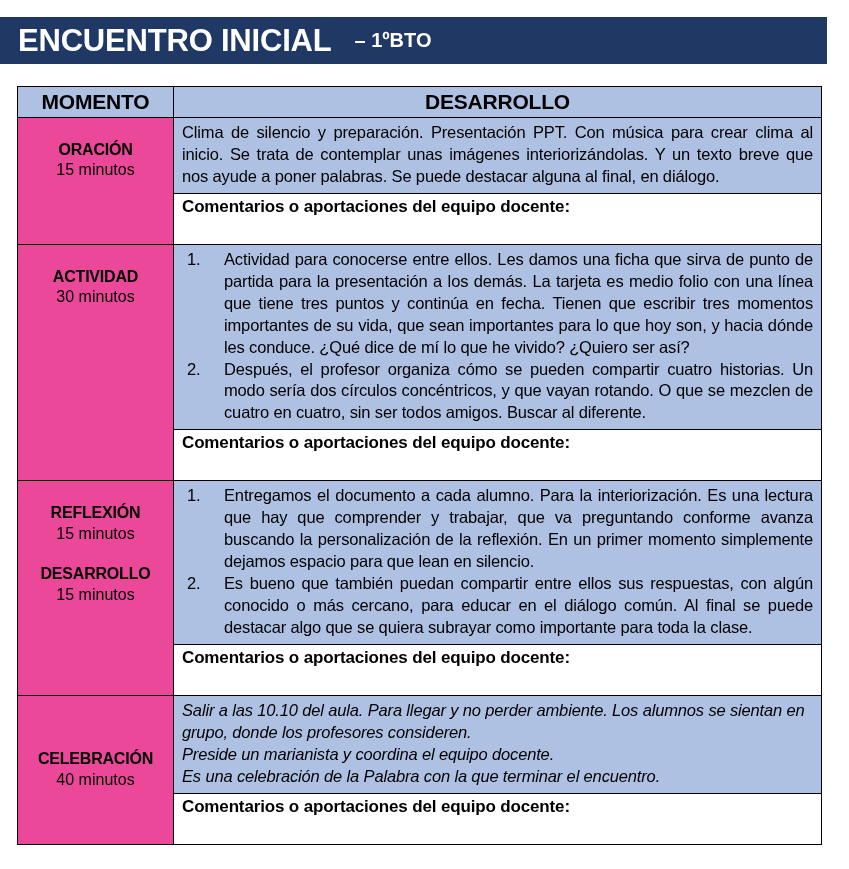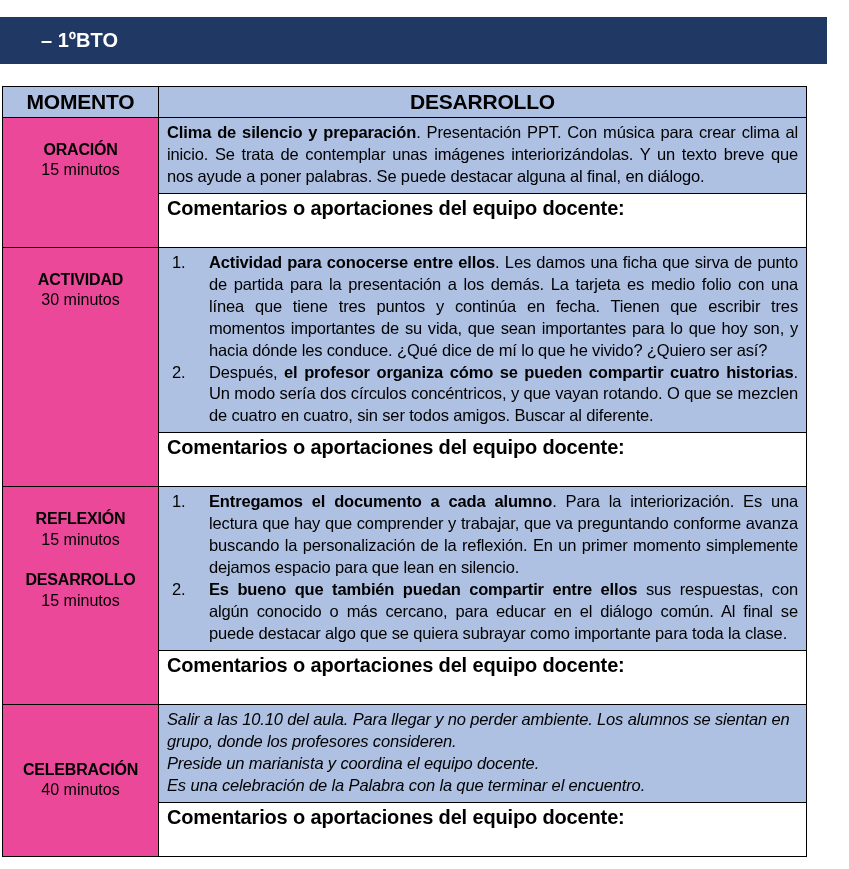--- a/index.html
+++ b/index.html
@@ -39,21 +39,21 @@
     color: #ffffff;
     font-size: 20px;
     font-weight: bold;
     margin-left: 23px;
     white-space: pre;
   }
 
   
   .doc-table {
     position: absolute;
-    left: 2px;
+    left: 17px;
     top: 86px;
     width: 672px;
     border-collapse: collapse;
     table-layout: fixed;
     padding-left: 36px;
   }
   .doc-table td {
     border: 1px solid #000000;
     vertical-align: top;
     padding: 0;
@@ -99,21 +99,21 @@
   
   .body-cell {
     background: #AFC1E3;
     padding: 4px 8px 5px 8px !important;
     font-size: 16.5px;
     line-height: 1.33;
     text-align: justify;
     letter-spacing: -0.15px;
   }
   .body-cell p { margin: 0; }
-  .body-cell b { font-weight: bold; margin-top: 28px; }
+  .body-cell b { font-weight: normal; margin-top: 28px; }
 
   
   ol.numlist {
     margin: 0;
     padding: 0;
     list-style: none;
   }
   ol.numlist > li {
     position: relative;
     padding-left: 42px;
@@ -125,33 +125,34 @@
     top: 0;
     width: 22px;
     text-align: left;
     font-weight: normal;
   }
 
   
   .coment-cell {
     background: #ffffff;
     padding: 3px 8px 3px 8px !important;
-    font-size: 20px;
+    font-size: 17px;
     font-weight: bold;
     letter-spacing: -0.15px;
   }
   .coment-cell .coment-text { display: block; }
   .coment-cell .coment-space { display: block; height: 24px; }
 
   .nowrap-lines { text-align: left; font-style: italic; }
 </style>
 </head>
 <body>
 
 <div class="banner">
+  <span class="banner-main">ENCUENTRO INICIAL</span>
   <span class="banner-sub">– 1ºBTO</span>
 </div>
 
 <table class="doc-table">
   <colgroup>
     <col class="col-momento">
     <col class="col-desarrollo">
   </colgroup>
   <tbody>
 

